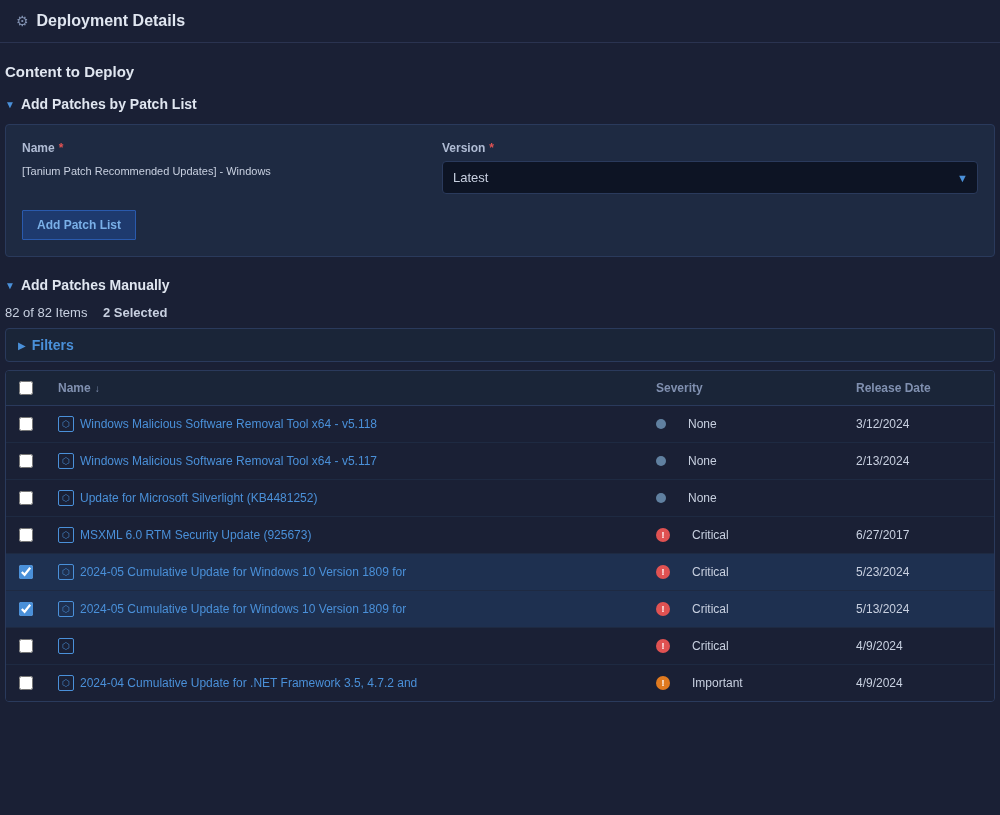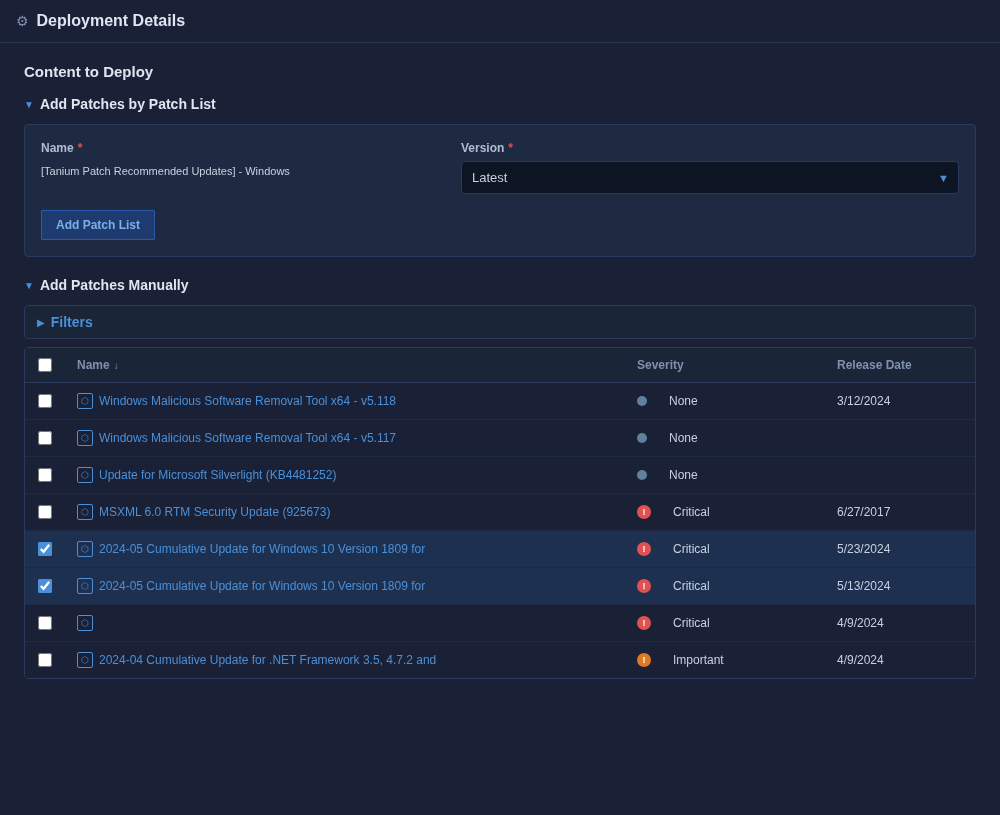--- a/index.html
+++ b/index.html
@@ -21,21 +21,21 @@
       border-bottom: 1px solid #2a3350;
     }
 
     .page-header-title {
       font-size: 16px;
       font-weight: 600;
       color: #e0e6f0;
     }
 
     .main-content {
-      padding: 20px 24px;
+      padding: 20px 5px;
     }
 
     .section-title-main {
       font-size: 15px;
       font-weight: 600;
       color: #e0e6f0;
       margin-bottom: 16px;
     }
 
     .collapsible-section {
@@ -378,20 +378,25 @@
       <button class="btn-add-patch-list">Add Patch List</button>
     </div>
   </div>
 
   <div class="collapsible-section">
     <div class="collapsible-header">
       <span class="chevron-icon">▼</span>
       <span class="collapsible-header-title">Add Patches Manually</span>
     </div>
 
+    <div class="items-count">
+      <span>82 of 82 Items</span>
+      &nbsp;
+      <span class="selected-badge">2 Selected</span>
+    </div>
 
     <div class="filters-row">
       <span class="filters-chevron">▶</span>
       <span class="filters-label">Filters</span>
     </div>
 
     <div class="table-container">
 
       <div class="table-header">
         <div class="th-checkbox">
@@ -431,20 +436,23 @@
               <input type="checkbox" style="">
             </div>
             <div class="td">
               <span class="patch-icon">⬡</span>
               <a class="patch-name-link" href="#">Windows Malicious Software Removal Tool x64 - v5.117</a>
             </div>
             <div class="td severity-cell">
               <span class="severity-dot none"></span>
               <span class="severity-text">None</span>
             </div>
+            <div class="td">
+              <span class="date-text">2/13/2024</span>
+            </div>
           </div>
           <div class="table-row">
             <div class="td-checkbox">
               <input type="checkbox" style="">
             </div>
             <div class="td">
               <span class="patch-icon">⬡</span>
               <a class="patch-name-link" href="#">Update for Microsoft Silverlight (KB4481252)</a>
             </div>
             <div class="td severity-cell">

